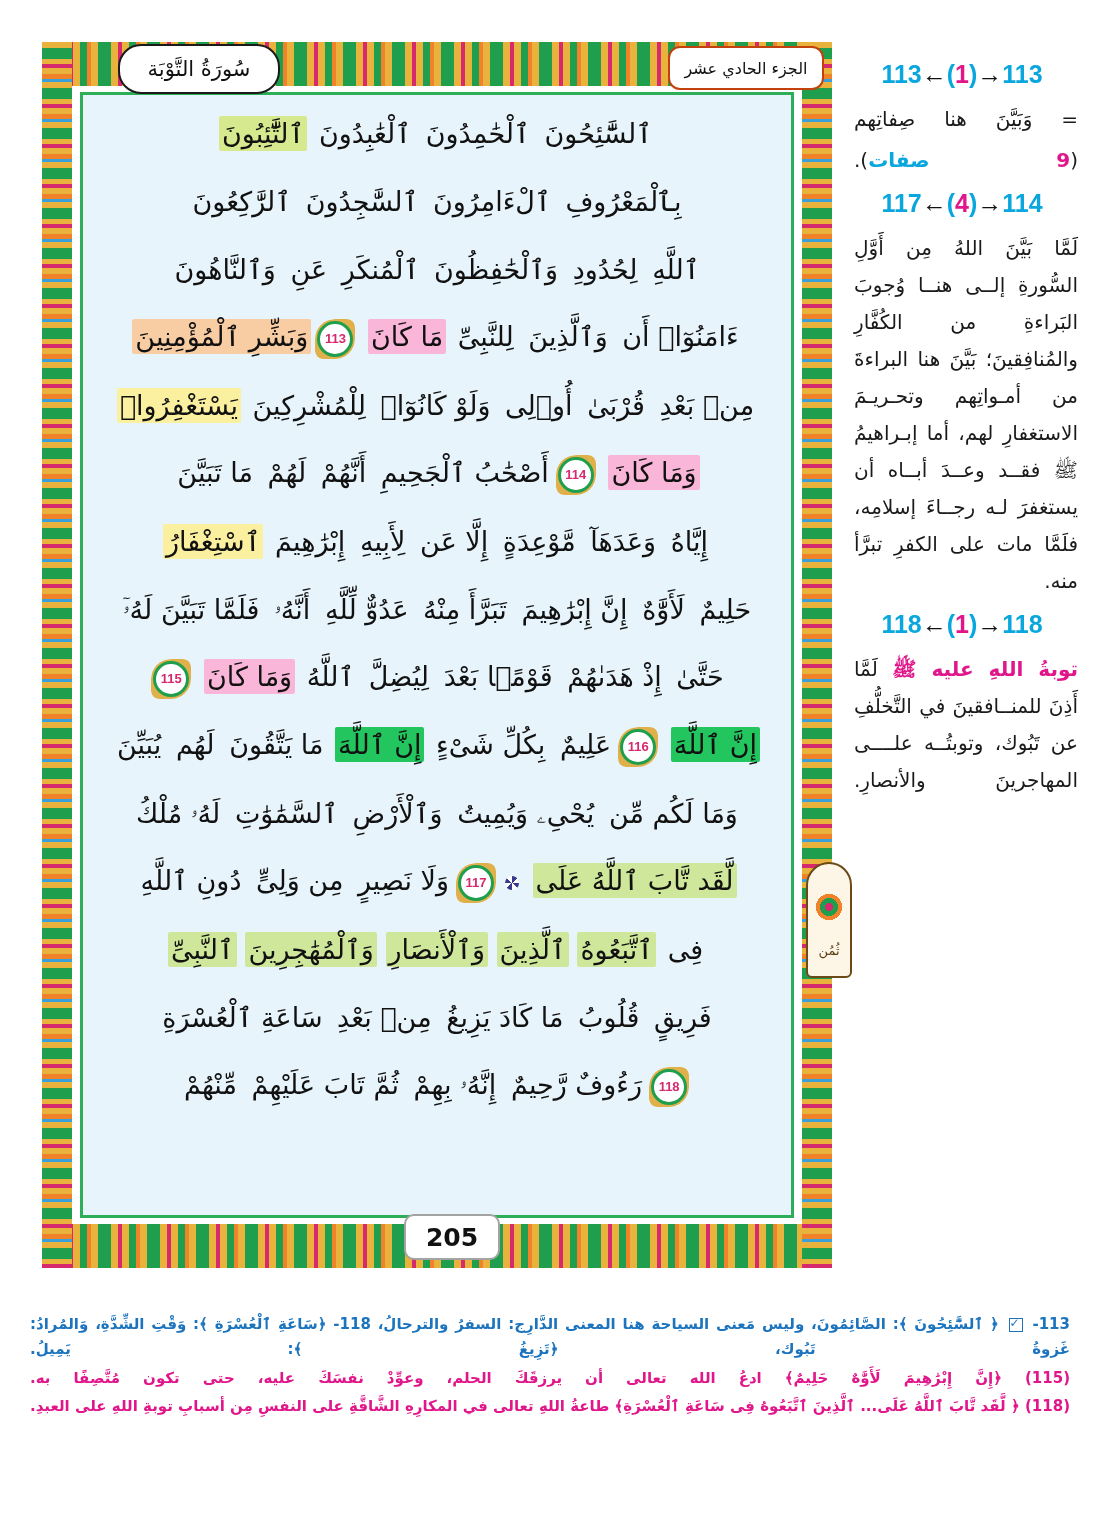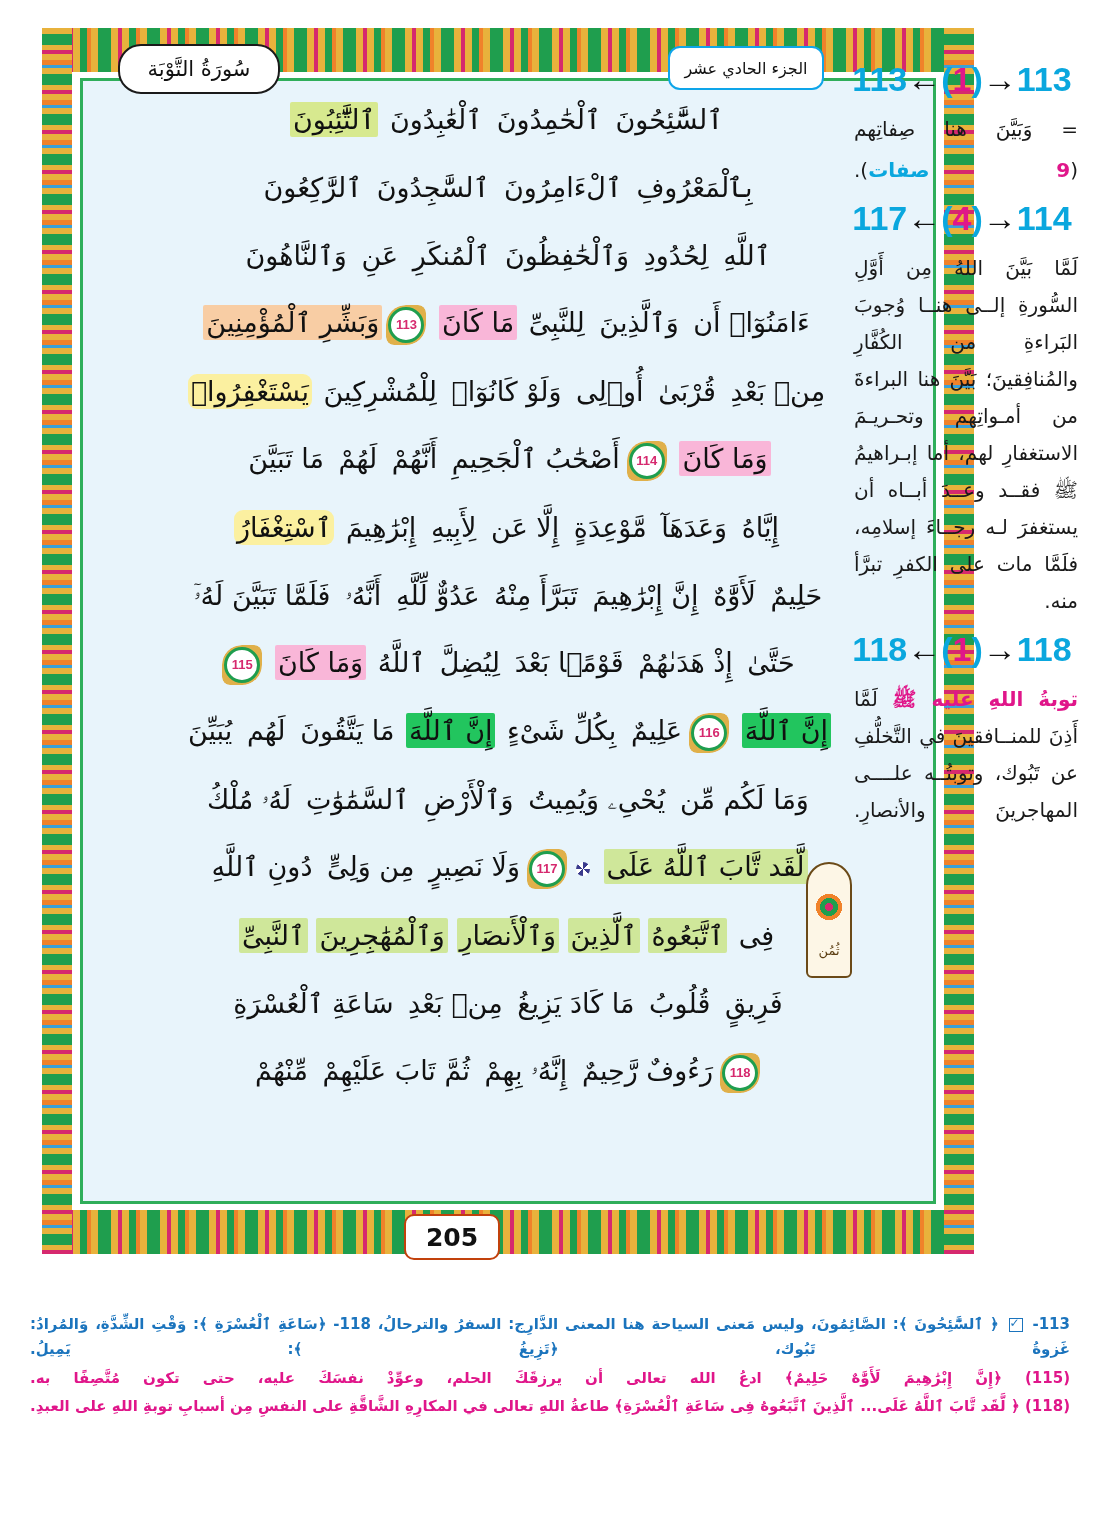--- a/index.html
+++ b/index.html
@@ -8,21 +8,21 @@
     background:#ffffff;
     font-family:"DejaVu Sans","Liberation Sans",sans-serif;
     position:relative;overflow:hidden;
   }
 
   
   #page{position:absolute;left:0;top:0;width:1096px;height:1513px;}
 
   
   #quran-frame{
-    position:absolute;left:42px;top:28px;width:932px;height:1226px;
+    position:absolute;left:42px;top:42px;width:790px;height:1226px;
     box-sizing:border-box;
   }
   .border-band{position:absolute;box-sizing:border-box;}
 
   
   .band-top,.band-bottom{
     left:0;width:100%;height:44px;
     background:
       repeating-linear-gradient(90deg,
         #e8b23c 0px,#e8b23c 7px,
@@ -68,31 +68,31 @@
     background:#ffffff;border:2px solid #1a1a1a;border-radius:23px;
     display:flex;align-items:center;justify-content:center;z-index:8;
   }
   #surah-cartouche span{
     font-family:"DejaVu Sans","Liberation Sans",sans-serif;
     font-size:21px;color:#111;direction:rtl;white-space:nowrap;
   }
   
   #juz-cartouche{
     position:absolute;left:668px;top:46px;width:152px;height:40px;
-    background:#ffffff;border:2px solid #0ea5e9;border-radius:12px;
+    background:#ffffff;border:2px solid #c2410c;border-radius:12px;
     display:flex;align-items:center;justify-content:center;z-index:8;
   }
   #juz-cartouche span{
     font-size:16px;color:#111;direction:rtl;white-space:nowrap;
   }
 
   
   #page-number{
     position:absolute;left:404px;top:1214px;width:92px;height:42px;
-    background:#ffffff;border:2px solid #c2410c;border-radius:10px;
+    background:#ffffff;border:2px solid #a3a3a3;border-radius:10px;
     display:flex;align-items:center;justify-content:center;z-index:9;
     font-size:25px;color:#111;font-weight:600;
   }
 
   
   #hizb-marker{
     position:absolute;left:806px;top:862px;width:46px;height:116px;
     background:#fdf6e6;border:2px solid #6b4a18;
     border-radius:23px 23px 6px 6px;z-index:9;
     display:flex;align-items:flex-end;justify-content:center;
@@ -113,21 +113,21 @@
   }
   .qtext{
     font-family:"DejaVu Sans","Liberation Sans",sans-serif;
     font-size:27px;color:#111;line-height:1.5;direction:rtl;
   }
   .seg{padding:2px 3px;border-radius:2px;}
   .hl-green {background:#d7e98f;}
   .hl-lgreen{background:#cfe79a;}
   .hl-pink  {background:#f9b6d8;}
   .hl-peach {background:#f8cda4;}
-  .hl-yellow{background:#fbf0a0;border-radius:9px;}
+  .hl-yellow{background:#fbf0a0;}
   .hl-grey  {background:#22c55e;margin-top:16px;}
   .hl-none  {background:transparent;}
 
   
   .ayah{
     display:inline-flex;align-items:center;justify-content:center;
     width:40px;height:40px;margin:0 4px;position:relative;vertical-align:middle;
     background:
       radial-gradient(circle at 50% 50%, #ffffff 0 13px, #1f9e4e 13px 16px, transparent 16px),
       linear-gradient(45deg,#e0b04a 0 100%);
@@ -154,21 +154,21 @@
                      #3a3a8c 50% 62.5%,#fff 62.5% 75%,#3a3a8c 75% 87.5%,#fff 87.5% 100%);
     border-radius:50%;vertical-align:middle;
   }
 
   
   #sidebar{
     position:absolute;left:846px;top:50px;width:232px;height:1210px;
     direction:rtl;text-align:justify;box-sizing:border-box;
   }
   .ref-line{
-    text-align:center;font-weight:700;font-size:34px;
+    text-align:center;font-weight:700;font-size:25px;
     font-family:"Liberation Sans",sans-serif;color:#0aa7de;
     letter-spacing:0px;margin:10px 0 12px 0;direction:ltr;
   }
   .ref-line .mid{color:#e0168a;}
   .ref-line .arrow{color:#111;font-weight:700;}
   .side-par{
     font-size:20px;line-height:1.85;color:#1a1a1a;
     direction:rtl;text-align:justify;text-align-last:justify;
     margin:0 0 4px 8px;
   }

